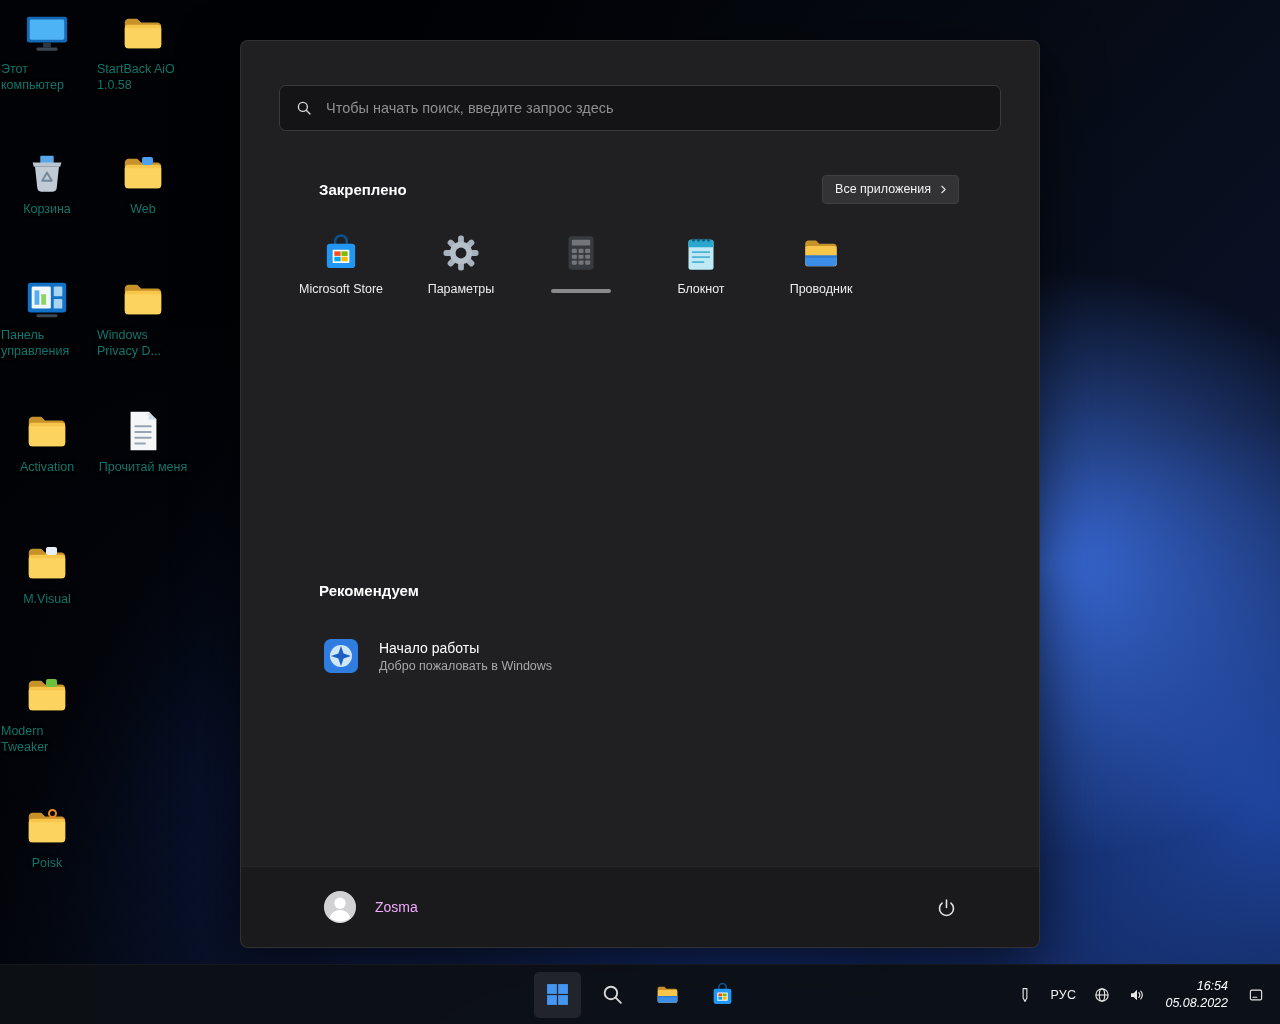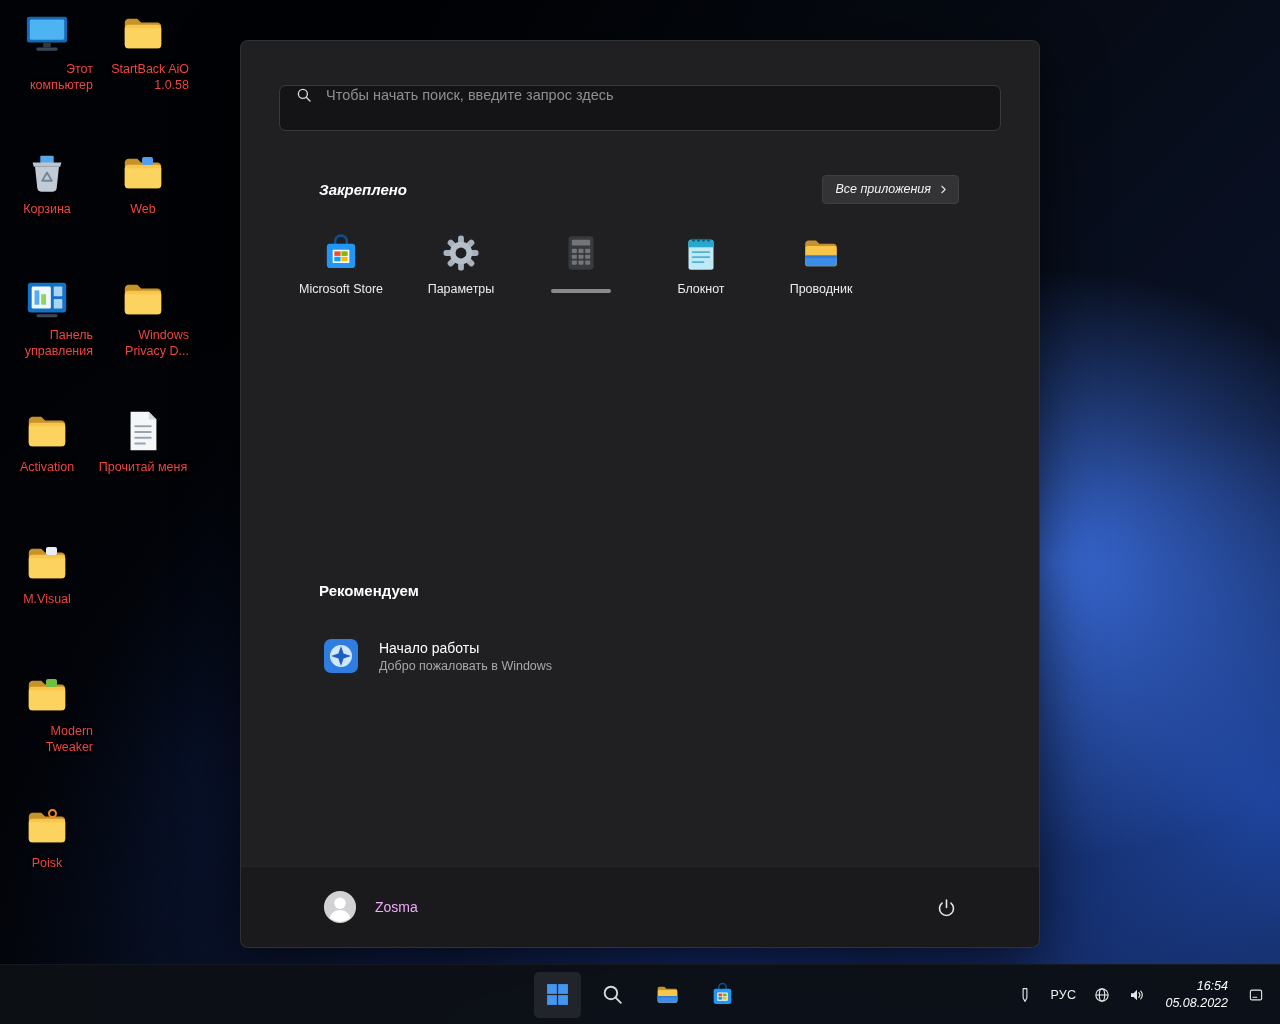--- a/index.html
+++ b/index.html
@@ -14,36 +14,36 @@
       radial-gradient(760px 560px at 58% 102%, rgba(30,70,182,0.6), rgba(30,70,182,0) 70%),
       radial-gradient(420px 620px at 15% 74%, rgba(26,58,150,0.5), rgba(26,58,150,0) 70%),
       linear-gradient(135deg,#03050a 0%,#050910 40%,#0a1228 75%,#0e1a36 100%);}
   .wallpaper::before{content:"";position:absolute;inset:0;
     background:linear-gradient(118deg, rgba(1,2,5,0.92) 24%, rgba(1,2,5,0) 48%);}
 
   
   .desktop-icon{position:absolute;width:92px;display:flex;flex-direction:column;align-items:center;gap:5px;}
   .desktop-icon .ico{width:46px;height:46px;position:relative;display:block;}
   .desktop-icon .ico svg{width:100%;height:100%;display:block;}
-  .desktop-icon .lbl{font-size:12.5px;line-height:1.3;color:#ef4444;text-align:right;max-width:92px;
+  .desktop-icon .lbl{font-size:12.5px;line-height:1.3;color:#0f766e;text-align:left;max-width:92px;
     text-shadow:0 1px 2px rgba(0,0,0,.95),0 0 4px rgba(0,0,0,.8);}
   .folder-hint{position:absolute;top:7px;left:22px;width:11px;height:8px;border-radius:2px;}
   .folder-hint.ring{width:9px;height:9px;border-radius:50%;background:transparent!important;border:2.5px solid #f08a1d;top:5px;left:24px;}
 
   
   .start-menu{position:absolute;left:240px;top:40px;width:800px;height:908px;background:#202022;
     border:1px solid rgba(255,255,255,0.08);border-radius:8px;box-shadow:0 18px 60px rgba(0,0,0,0.65);}
   .search-box{position:absolute;left:38px;right:38px;top:44px;height:46px;background:#141416;
-    border:1px solid #3a3a3c;border-radius:7px;display:flex;align-items:flex-start;gap:11px;padding:0 15px;}
+    border:1px solid #3a3a3c;border-radius:7px;display:flex;align-items:center;gap:11px;padding:0 15px;}
   .search-box svg{width:18px;height:18px;flex:0 0 auto;}
   .search-box input{flex:1;background:transparent;border:none;outline:none;color:#e6e6e6;font-size:14.5px;
     font-family:"Liberation Sans","DejaVu Sans",sans-serif;}
   .search-box input::placeholder{color:#8f8f92;}
 
-  .pinned-header{position:absolute;left:78px;right:80px;top:133px;height:30px;display:flex;align-items:center;justify-content:space-between;font-style:italic;}
+  .pinned-header{position:absolute;left:78px;right:80px;top:133px;height:30px;display:flex;align-items:center;justify-content:space-between;}
   .section-heading{font-size:15px;font-weight:700;color:#ffffff;}
   .all-apps-btn{display:flex;align-items:center;gap:6px;background:#333336;border:1px solid #3f3f42;border-radius:4px;
     height:29px;padding:0 8px 0 12px;color:#f2f2f2;font-size:12.5px;cursor:default;}
   .all-apps-btn svg{width:13px;height:13px;}
 
   .pinned-grid{position:absolute;left:40px;top:182px;display:flex;align-items:flex-end;}
   .tile{width:120px;height:96px;display:flex;flex-direction:column;align-items:center;padding-top:10px;border-radius:4px;}
   .tile .ico{width:40px;height:40px;}
   .tile .ico svg{width:100%;height:100%;display:block;}
   .tile .tlabel{margin-top:9px;font-size:12.5px;color:#ececec;text-align:center;}

